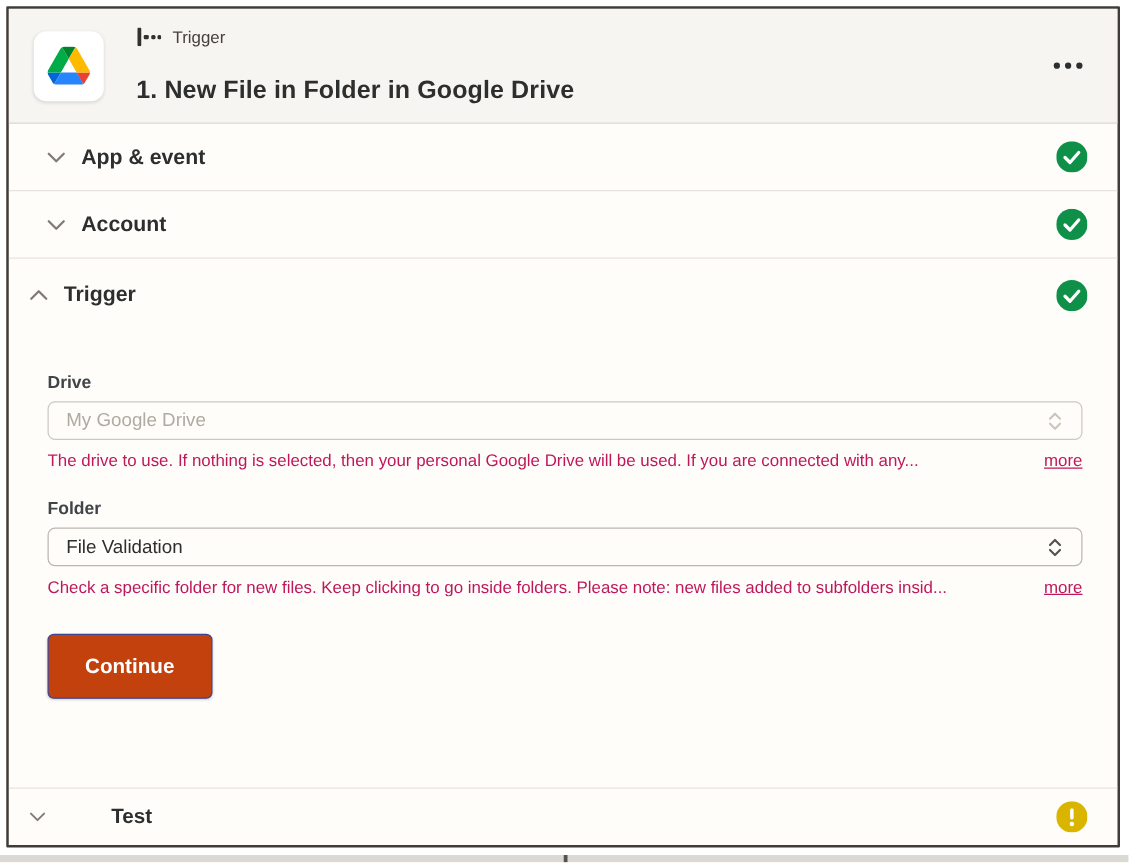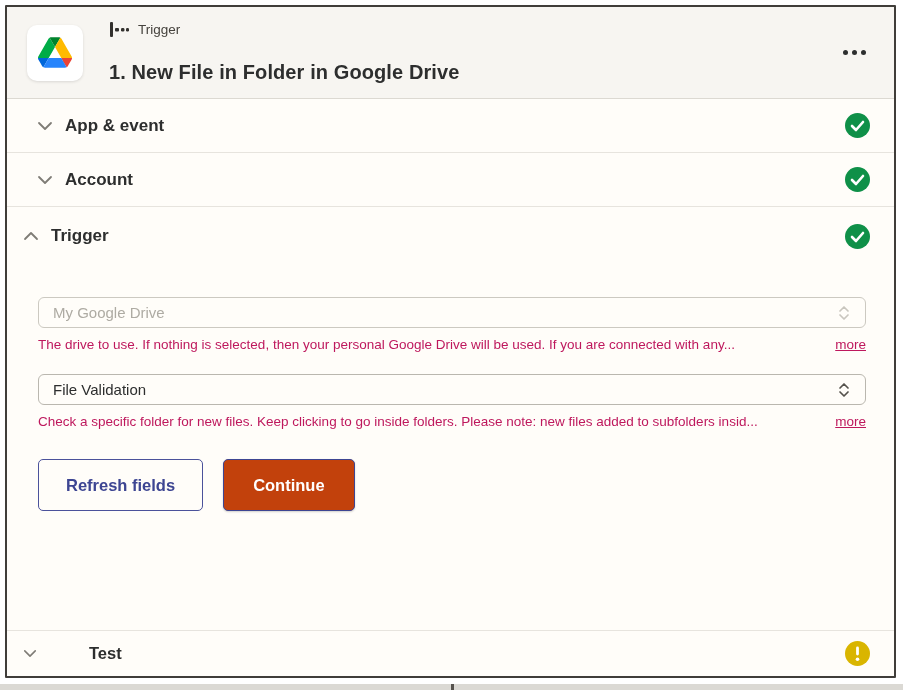--- a/index.html
+++ b/index.html
@@ -226,46 +226,47 @@
       <span class="row-status">
         <svg width="25" height="25" viewBox="0 0 25 25">
           <circle cx="12.5" cy="12.5" r="12.5" fill="#0f9048"></circle>
           <polyline points="7,13 11,17 18,9" fill="none" stroke="#ffffff" stroke-width="2.6" stroke-linecap="round" stroke-linejoin="round"></polyline>
         </svg>
       </span>
     </div>
 
     <div class="form">
 
+      <div class="field-label">Drive</div>
       <div class="select placeholder">
         <span class="select-value">My Google Drive</span>
         <svg width="14" height="18" viewBox="0 0 14 18">
           <polyline points="3,7 7,3 11,7" fill="none" stroke="#c9c6be" stroke-width="1.7" stroke-linecap="round" stroke-linejoin="round"></polyline>
           <polyline points="3,11 7,15 11,11" fill="none" stroke="#c9c6be" stroke-width="1.7" stroke-linecap="round" stroke-linejoin="round"></polyline>
         </svg>
       </div>
       <div class="help-row">
         <span class="help-text">The drive to use. If nothing is selected, then your personal Google Drive will be used. If you are connected with any...</span>
         <a class="more-link">more</a>
       </div>
 
+      <div class="field-label">Folder</div>
       <div class="select">
         <span class="select-value">File Validation</span>
         <svg width="14" height="18" viewBox="0 0 14 18">
           <polyline points="3,7 7,3 11,7" fill="none" stroke="#55524c" stroke-width="1.7" stroke-linecap="round" stroke-linejoin="round"></polyline>
           <polyline points="3,11 7,15 11,11" fill="none" stroke="#55524c" stroke-width="1.7" stroke-linecap="round" stroke-linejoin="round"></polyline>
         </svg>
       </div>
       <div class="help-row">
         <span class="help-text">Check a specific folder for new files. Keep clicking to go inside folders. Please note: new files added to subfolders insid...</span>
         <a class="more-link">more</a>
       </div>
 
       <div class="btn-row">
-        <button class="btn btn-secondary">Refresh fields</button>
         <button class="btn btn-primary">Continue</button>
       </div>
     </div>
 
     <div class="row row-test">
       <svg width="14" height="9" viewBox="0 0 16 10">
         <polyline points="2,2 8,8 14,2" fill="none" stroke="#7f7c76" stroke-width="1.8" stroke-linecap="round" stroke-linejoin="round"></polyline>
       </svg>
       <span class="row-label">Test</span>
       <span class="row-status">

